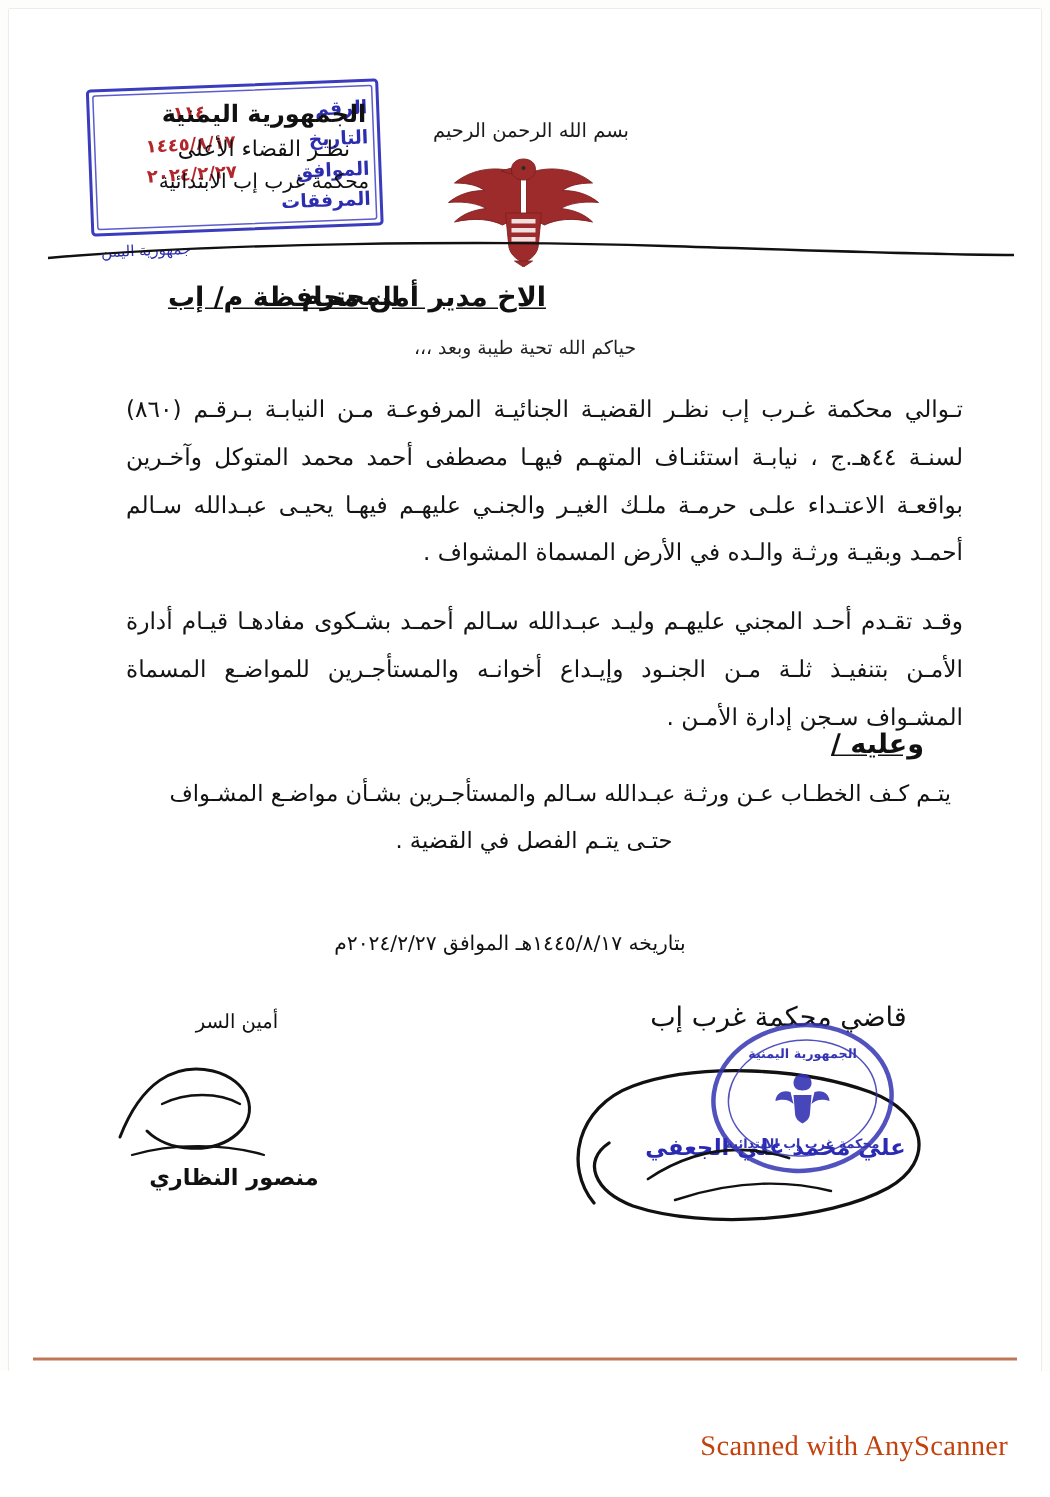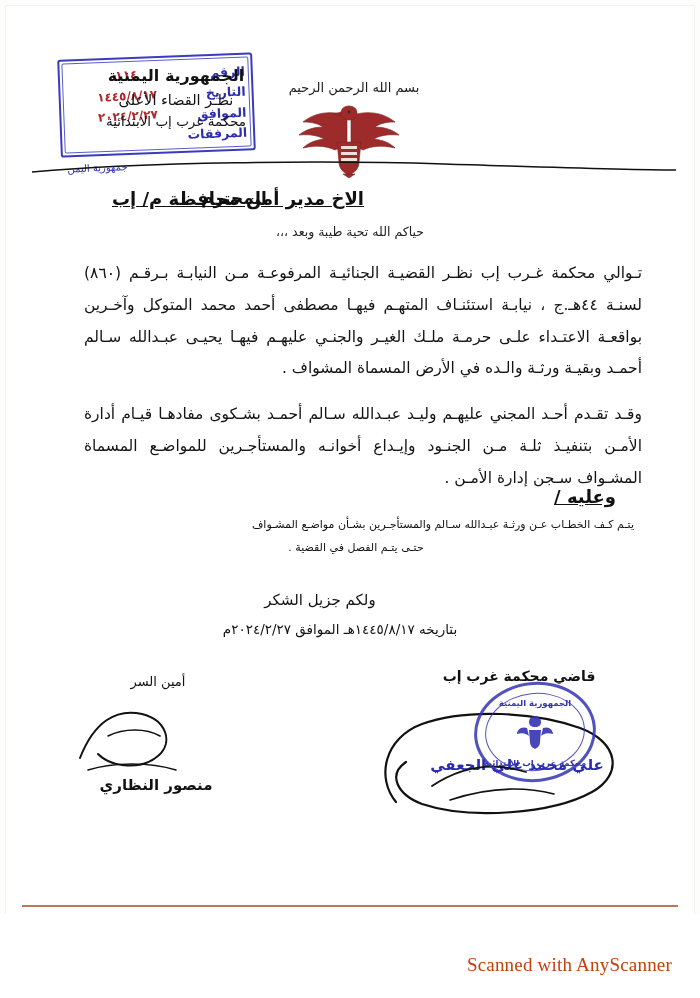--- a/index.html
+++ b/index.html
@@ -228,21 +228,21 @@
     font-size: 18px;
     font-weight: 700;
     text-decoration: underline;
     margin-left: 36px;
   }
   .request {
     position: absolute;
     top: 508px;
     right: 60px;
     left: 72px;
-    font-size: 11px;
+    font-size: 15px;
     line-height: 2.05;
     text-align: justify;
   }
   .request .l2 { text-align: center; }
 
   .thanks {
     position: absolute;
     top: 585px;
     right: 0; left: 0;
     text-align: center;
@@ -260,22 +260,22 @@
 
   
   .sig-left {
     position: absolute;
     right: 60px;
     top: 662px;
     width: 230px;
     text-align: center;
   }
   .sig-left .title {
-    font-size: 14px;
-    font-weight: 700;
+    font-size: 18px;
+    font-weight: 400;
   }
   .sig-left .name {
     position: absolute;
     top: 88px;
     right: 22px;
     width: 190px;
     font-size: 15px;
     font-weight: 700;
     color: #2a2ab5;
   }
@@ -423,21 +423,20 @@
       <div class="para">وقـد تقـدم أحـد المجني عليهـم وليـد عبـدالله سـالم أحمـد بشـكوى مفادهـا قيـام أدارة الأمـن بتنفيـذ ثلـة مـن الجنـود وإيـداع أخوانـه والمستأجـرين للمواضـع المسماة المشـواف سـجن إدارة الأمـن .</div>
     </div>
 
     <div class="upon">وعليه /</div>
 
     <div class="request">
       <div class="l1">يتـم كـف الخطـاب عـن ورثـة عبـدالله سـالم والمستأجـرين بشـأن مواضـع المشـواف</div>
       <div class="l2">حتـى يتـم الفصل في القضية .</div>
     </div>
 
-    <div class="thanks">ولكم جزيل الشكر</div>
     <div class="date-line">بتاريخه ١٤٤٥/٨/١٧هـ الموافق ٢٠٢٤/٢/٢٧م</div>
 
     <div class="sig-left">
       <div class="title">قاضي محكمة غرب إب</div>
       <div class="name">علي محمد علي الجعفي</div>
     </div>
 
     <div class="scribble" style="right:28px; top:676px;">
       <svg width="300" height="150" viewBox="0 0 300 150">
         <path d="M30 120 C10 96, 18 56, 56 42 C100 26, 170 30, 214 46 C252 60, 258 92, 226 110 C186 132, 104 138, 56 122 C30 112, 22 92, 40 80" class="ink-black" stroke-width="2.2" stroke-linecap="round"></path>

